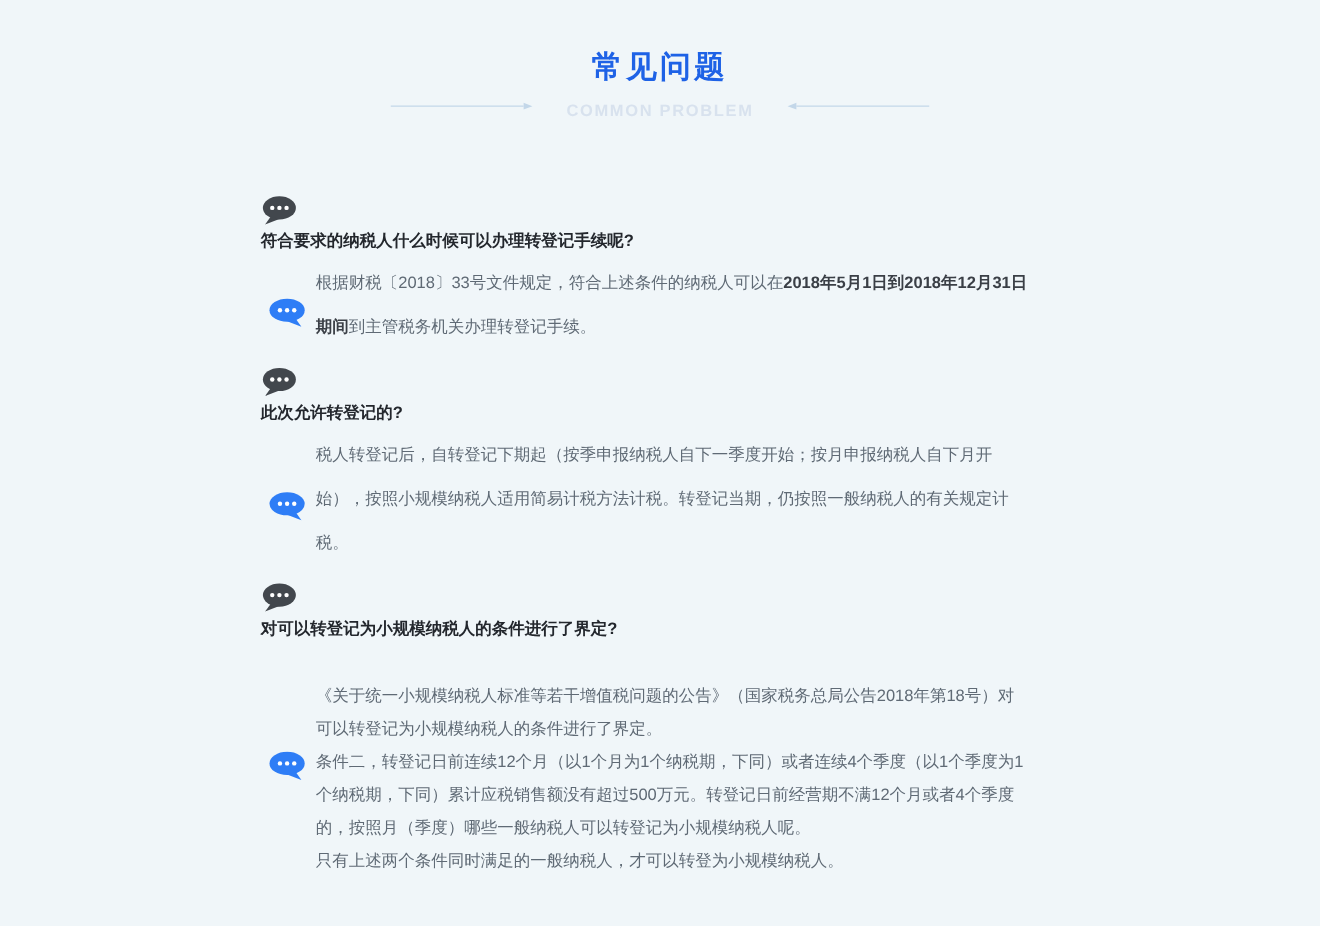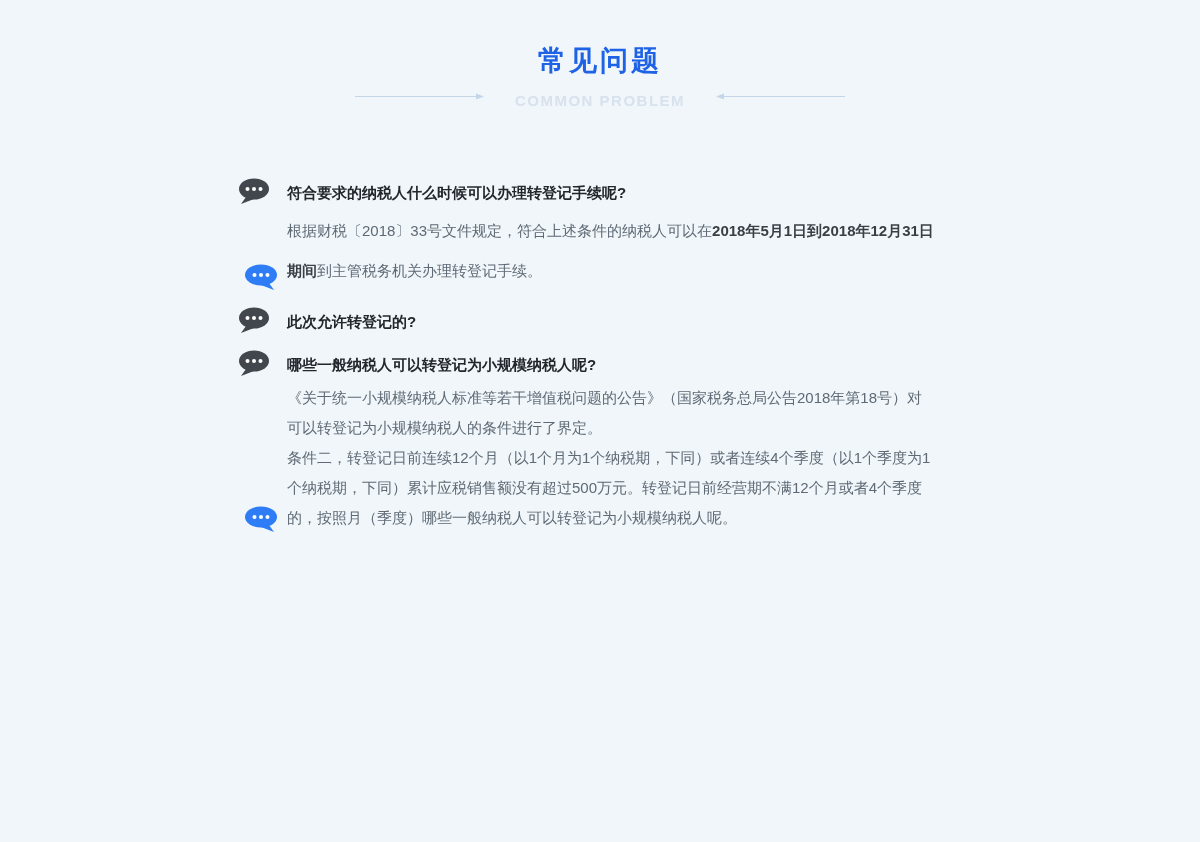--- a/index.html
+++ b/index.html
@@ -19,36 +19,36 @@
     margin-top:12px; height:20px;
     display:flex; align-items:flex-start; justify-content:center; gap:30px;
   }
   .subtitle {
     font-size:15px; font-weight:bold; color:#d8e2ee; letter-spacing:1.5px;
   }
   .divider-svg { display:block; }
   
   .content { margin:66px 0 0 237px; width:700px; }
   .qa-item { margin-bottom:16px; }
-  .q-row { display:flex; align-items:center; }
+  .q-row { display:flex; align-items:flex-start;flex-direction:column; }
   .icon-col { width:50px; flex-shrink:0; }
   .q-bubble { margin-left:1px; margin-top:0; display:block; }
   .a-bubble { margin-left:7px; display:block; }
   .a-bubble.tall { margin-top:12px; }
   .a-bubble.short { margin-top:4px; }
   .q-text {
     font-size:15px; line-height:24px; font-weight:bold; color:#23272d;
     padding-top:3px;
   }
-  .a-row { display:flex; align-items:flex-end; margin-top:6px; }
+  .a-row { display:flex; align-items:center; margin-top:6px; }
   .a-text {
     font-size:15px; color:#5f6a75; width:650px;
   }
   .lh-wide  { line-height:40px; }
-  .lh-tight { line-height:30px; }
+  .lh-tight { line-height:30px;margin-top:28px; }
   .hl { font-weight:bold; color:#3a3f46; }
 </style>
 </head>
 <body>
 
 <div class="header">
   <div class="title">常见问题</div>
   <div class="subtitle-row">
     <span>
       <svg class="divider-svg" width="130" height="9" viewBox="0 0 130 9">
@@ -107,49 +107,64 @@
             <ellipse cx="16" cy="11" rx="15" ry="10.5" fill="#42474d"></ellipse>
             <polygon points="8,19 3,26 16,21" fill="#42474d"></polygon>
             <circle cx="9.5" cy="11" r="2" fill="#ffffff"></circle>
             <circle cx="16" cy="11" r="2" fill="#ffffff"></circle>
             <circle cx="22.5" cy="11" r="2" fill="#ffffff"></circle>
           </svg>
         </span>
       </div>
       <div class="q-text">此次允许转登记的?</div>
     </div>
+    <div class="a-row">
+      <div class="icon-col">
+        <span>
+          <svg class="a-bubble tall" width="34" height="27" viewBox="0 0 34 27">
+            <ellipse cx="17" cy="11" rx="16" ry="10.5" fill="#2e7df6"></ellipse>
+            <polygon points="25,19 30,26 17,21" fill="#2e7df6"></polygon>
+            <circle cx="10.5" cy="11" r="2" fill="#ffffff"></circle>
+            <circle cx="17" cy="11" r="2" fill="#ffffff"></circle>
+            <circle cx="23.5" cy="11" r="2" fill="#ffffff"></circle>
+          </svg>
+        </span>
+      </div>
+      <div class="a-text lh-wide">税人转登记后，自转登记下期起（按季申报纳税人自下一季度开始；按月申报纳税人自下月开始），按照小规模纳税人适用简易计税方法计税。转登记当期，仍按照一般纳税人的有关规定计税。</div>
+    </div>
   </div>
 
   <div class="qa-item">
     <div class="q-row">
       <div class="icon-col">
         <span>
           <svg class="q-bubble" width="32" height="27" viewBox="0 0 32 27">
             <ellipse cx="16" cy="11" rx="15" ry="10.5" fill="#42474d"></ellipse>
             <polygon points="8,19 3,26 16,21" fill="#42474d"></polygon>
             <circle cx="9.5" cy="11" r="2" fill="#ffffff"></circle>
             <circle cx="16" cy="11" r="2" fill="#ffffff"></circle>
             <circle cx="22.5" cy="11" r="2" fill="#ffffff"></circle>
           </svg>
         </span>
       </div>
-      <div class="q-text">哪些一般纳税人可以转登记为小规模纳税人呢?</div>
+      <div class="q-text">对可以转登记为小规模纳税人的条件进行了界定?</div>
     </div>
     <div class="a-row">
       <div class="icon-col">
         <span>
           <svg class="a-bubble short" width="34" height="27" viewBox="0 0 34 27">
             <ellipse cx="17" cy="11" rx="16" ry="10.5" fill="#2e7df6"></ellipse>
             <polygon points="25,19 30,26 17,21" fill="#2e7df6"></polygon>
             <circle cx="10.5" cy="11" r="2" fill="#ffffff"></circle>
             <circle cx="17" cy="11" r="2" fill="#ffffff"></circle>
             <circle cx="23.5" cy="11" r="2" fill="#ffffff"></circle>
           </svg>
         </span>
       </div>
       <div class="a-text lh-tight">
         <p>《关于统一小规模纳税人标准等若干增值税问题的公告》（国家税务总局公告2018年第18号）对可以转登记为小规模纳税人的条件进行了界定。</p>
         <p>条件二，转登记日前连续12个月（以1个月为1个纳税期，下同）或者连续4个季度（以1个季度为1个纳税期，下同）累计应税销售额没有超过500万元。转登记日前经营期不满12个月或者4个季度的，按照月（季度）哪些一般纳税人可以转登记为小规模纳税人呢。</p>
+        <p>只有上述两个条件同时满足的一般纳税人，才可以转登为小规模纳税人。</p>
       </div>
     </div>
   </div>
 
 </div>
 
 </body></html>

